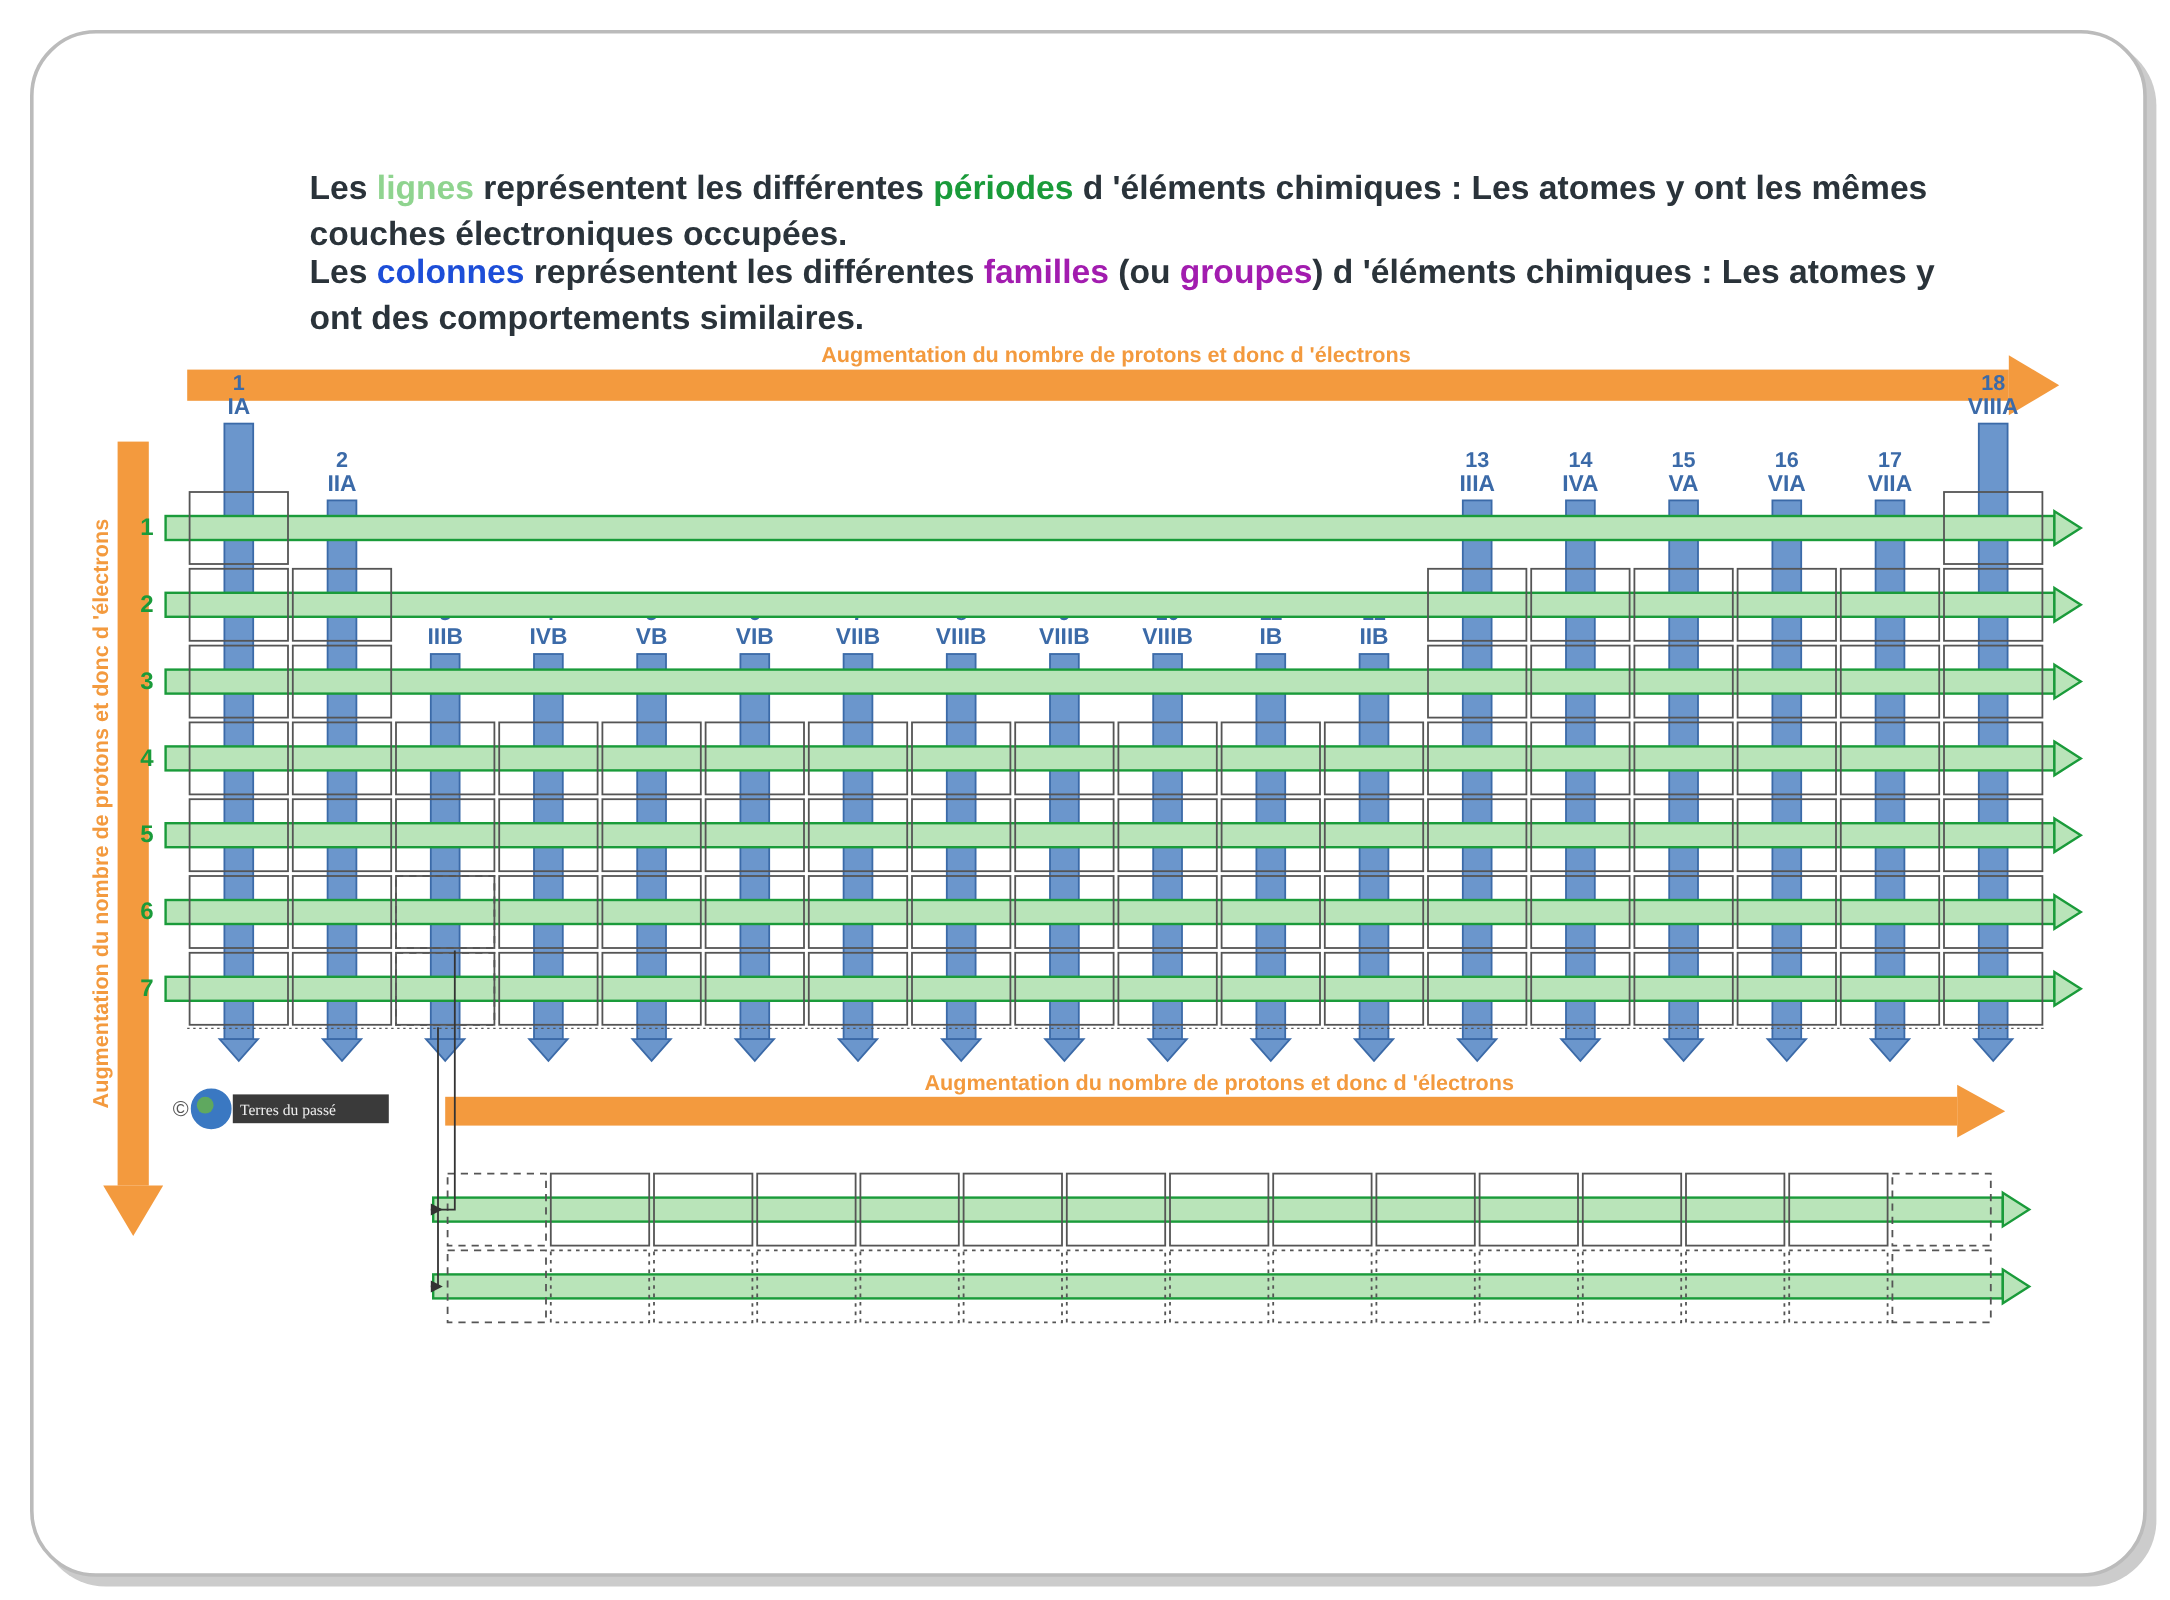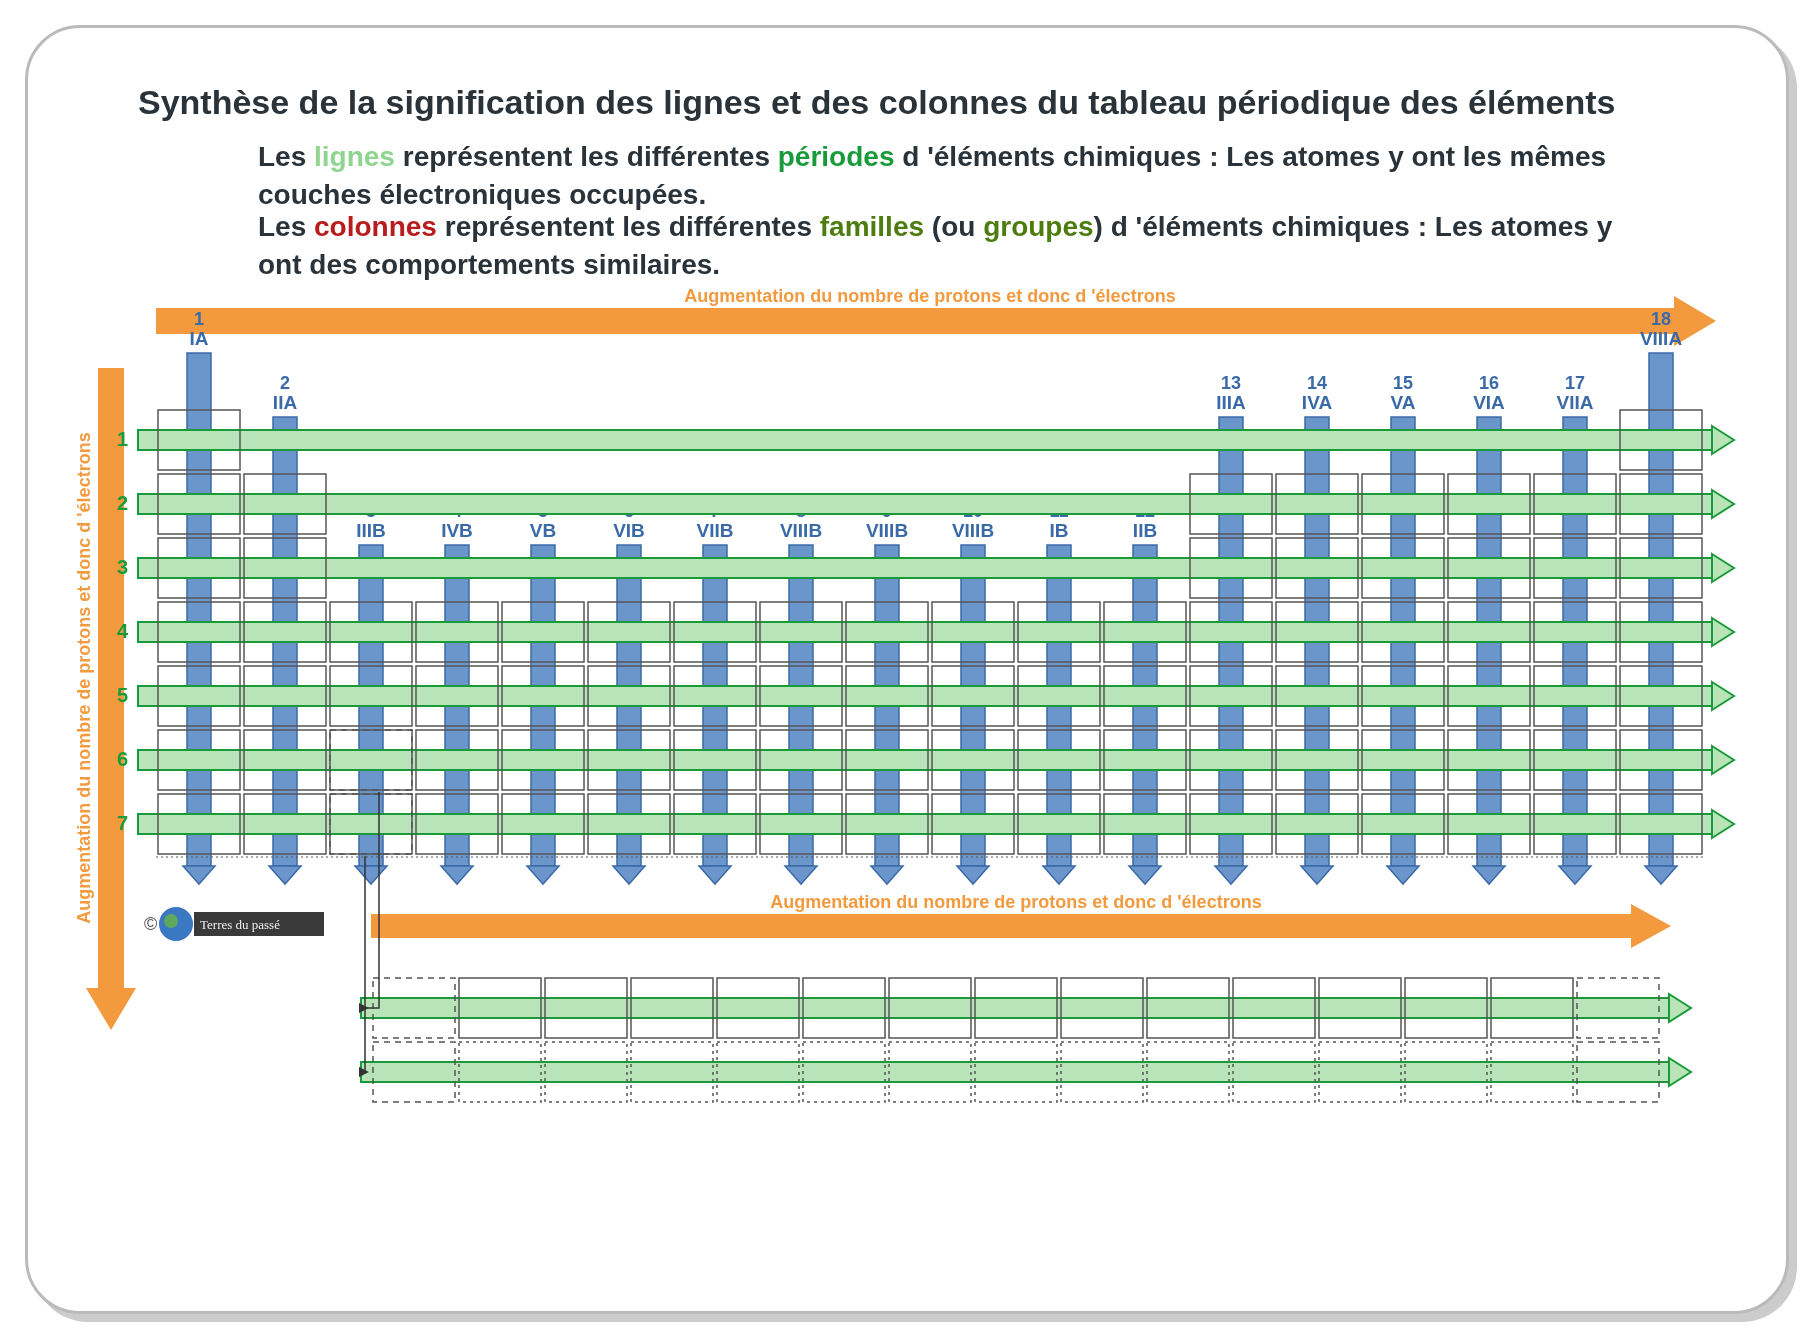--- a/index.html
+++ b/index.html
@@ -4,30 +4,29 @@
 <style>
 body{margin:0;padding:0;background:#fff;font-family:'Trebuchet MS','Segoe UI',sans-serif}
 .frame{position:relative;width:1808px;height:1333px;box-sizing:border-box}
 .card{position:absolute;left:25px;top:25px;width:1758px;height:1283px;border:3px solid #bbb;border-radius:55px;box-shadow:8px 8px 0 #ccc;background:#fff}
 .title{position:absolute;left:110px;top:55px;font-size:34px;font-weight:700;color:#2a333a}
 .para{position:absolute;left:230px;font-size:28px;font-weight:600;color:#2a333a;line-height:1.35}
 .p1{top:110px;width:1380px}
 .p2{top:180px;width:1380px}
 .kw-green{color:#1a9b3a}
 .kw-lgreen{color:#8fd48f}
-.kw-blue{color:#4d7c0f}
-.kw-lblue{color:#b91c1c}
+.kw-blue{color:#a21caf}
+.kw-lblue{color:#1d4ed8}
 .svgbox{position:absolute;left:48px;top:260px;width:1705px;height:1010px}
 </style>
 </head>
 <body>
 
 <div class="frame">
   <div class="card">
-    <div class="title">Synthèse de la signification des lignes et des colonnes du tableau périodique des éléments</div>
     <div class="para p1">
       <span>Les </span><span class="kw-lgreen">lignes</span><span> représentent les  différentes </span><span class="kw-green">périodes</span><span> d 'éléments chimiques : Les atomes y ont les mêmes couches électroniques occupées.</span>
     </div>
     <div class="para p2">
       <span>Les </span><span class="kw-lblue">colonnes</span><span> représentent les  différentes </span><span class="kw-blue">familles</span><span> (ou </span><span class="kw-blue">groupes</span><span>) d 'éléments chimiques : Les atomes y ont des comportements similaires.</span>
     </div>
     <svg class="svgbox" id="diagram-svg" viewBox="0 0 1705 1010">
         <rect x="80" y="20" width="1518" height="26" fill="#f39a3e"></rect>
         <polygon points="1598,8 1640,33 1598,58" fill="#f39a3e"></polygon>
         <text x="854" y="14" font-family="Trebuchet MS,sans-serif" text-anchor="middle" font-size="18" font-weight="700" fill="#f39a3e">Augmentation du nombre de protons et donc d 'électrons</text>

